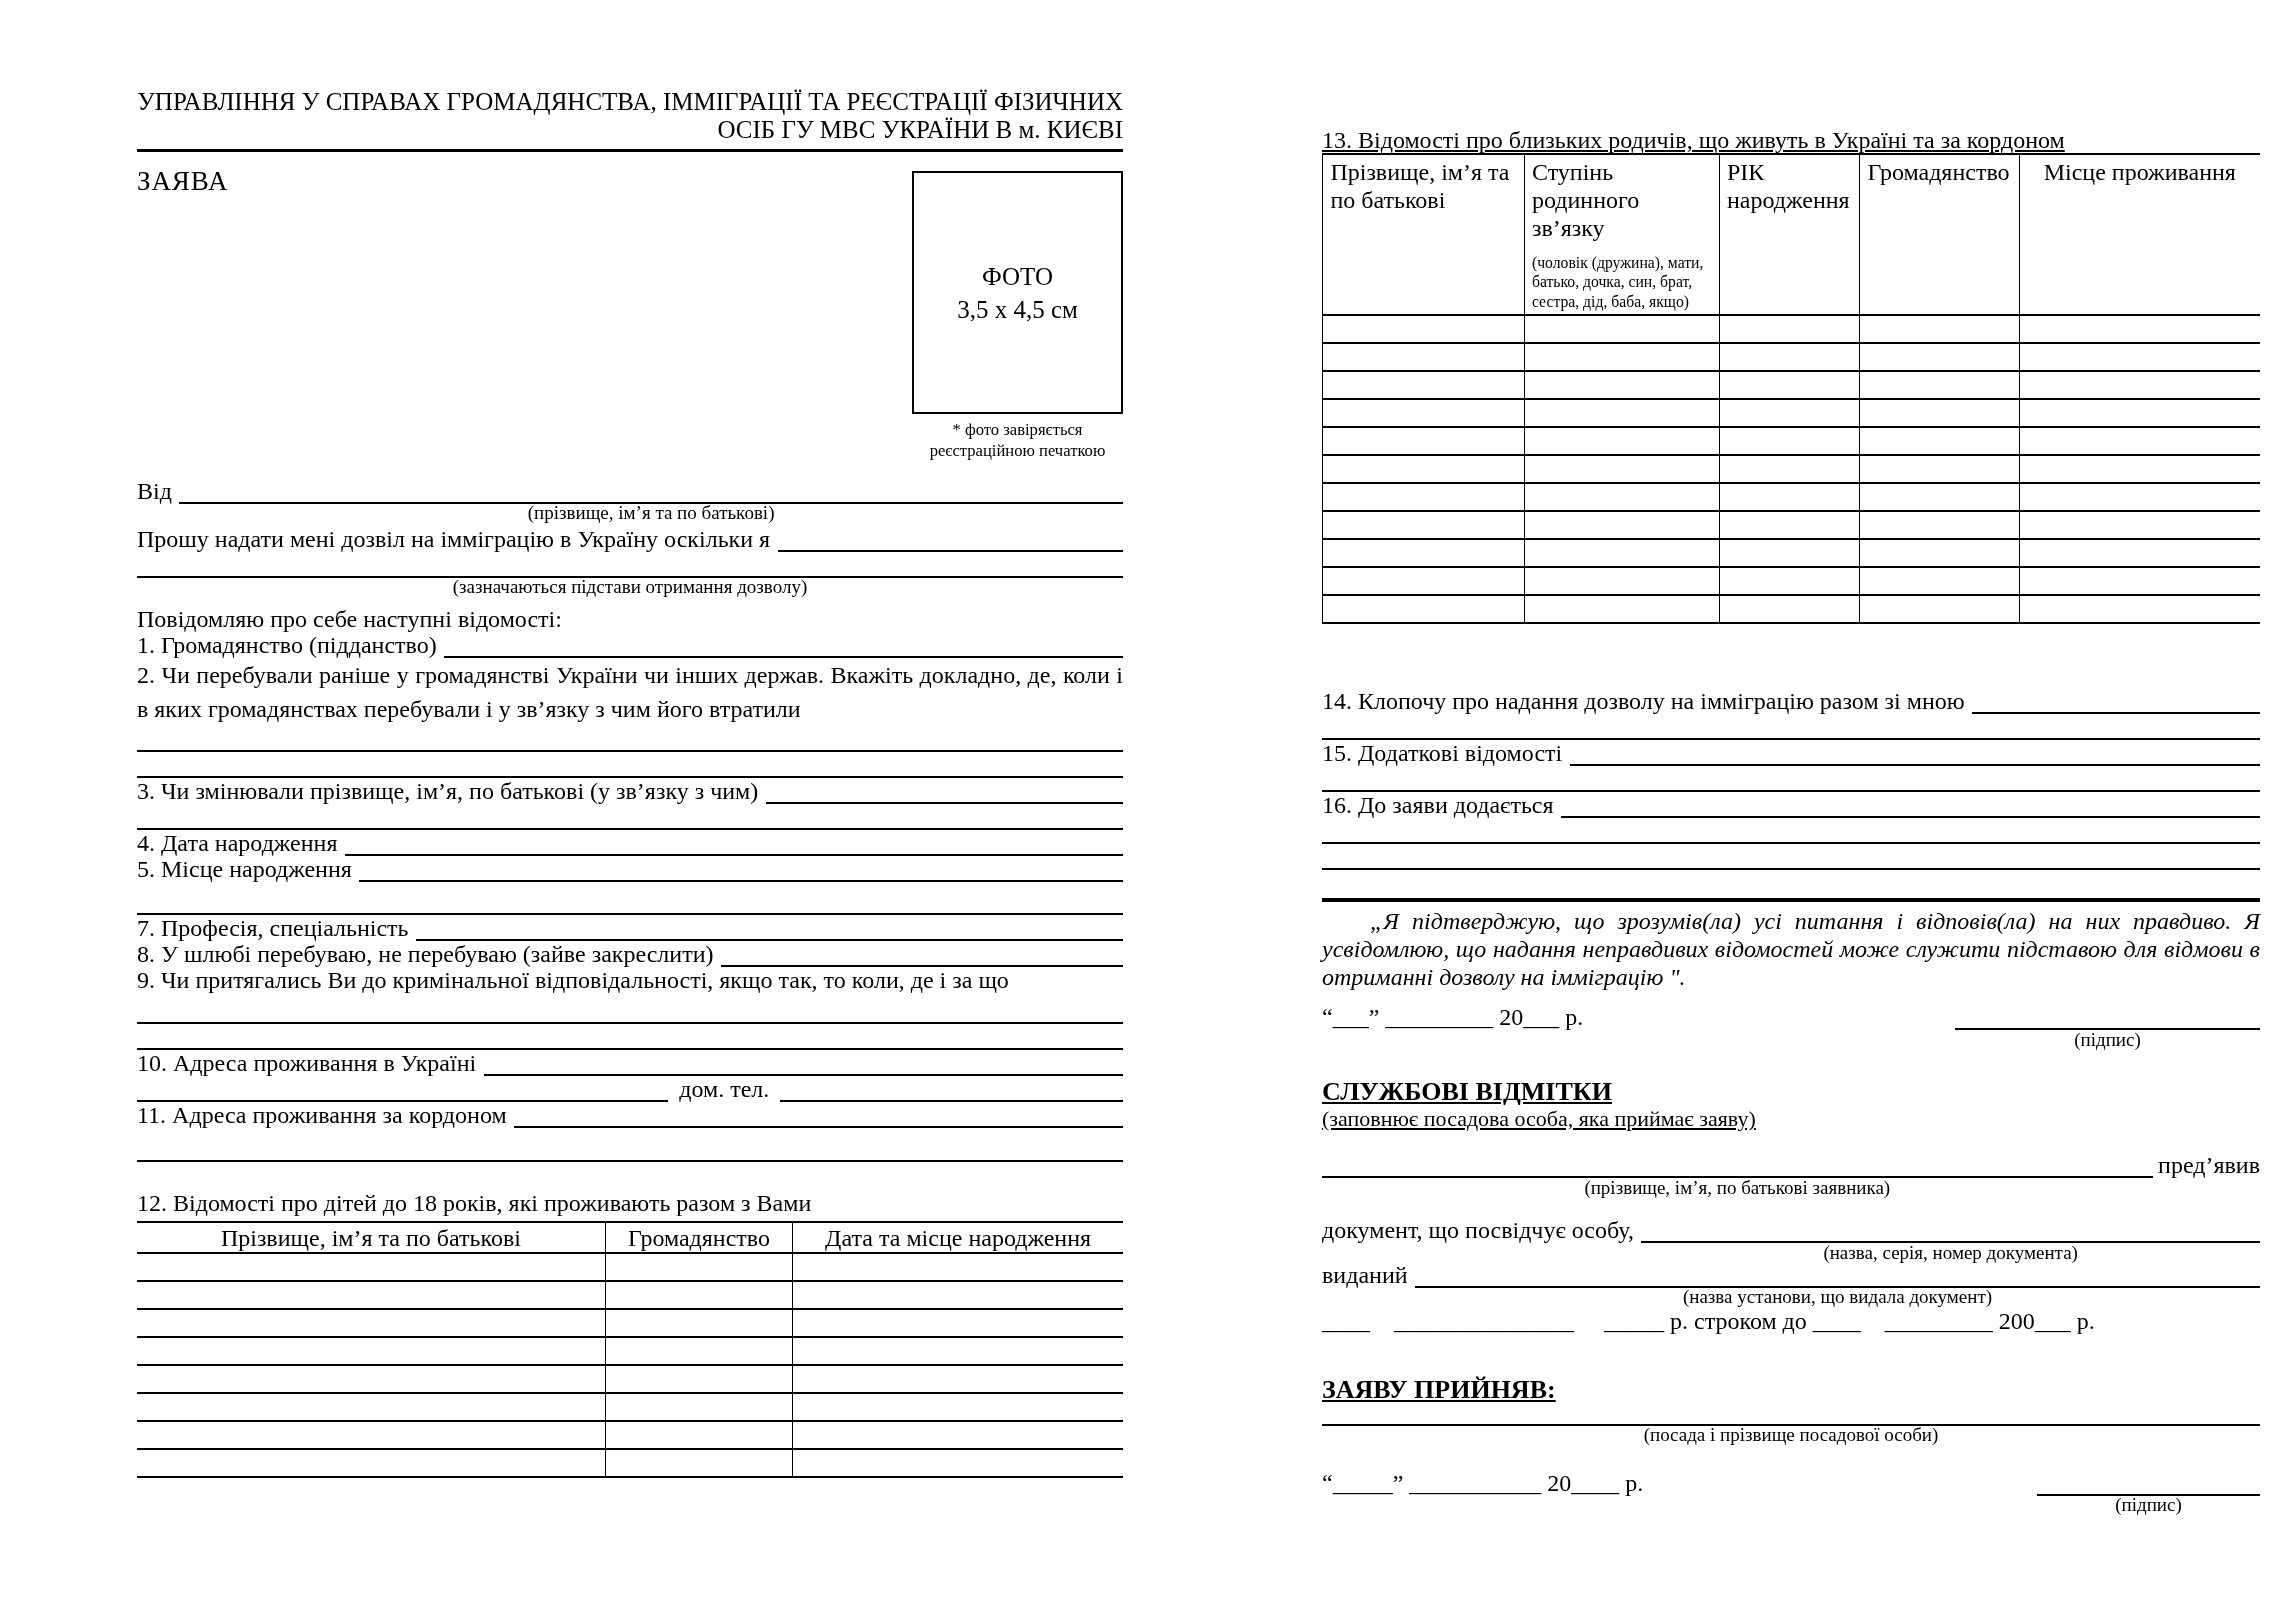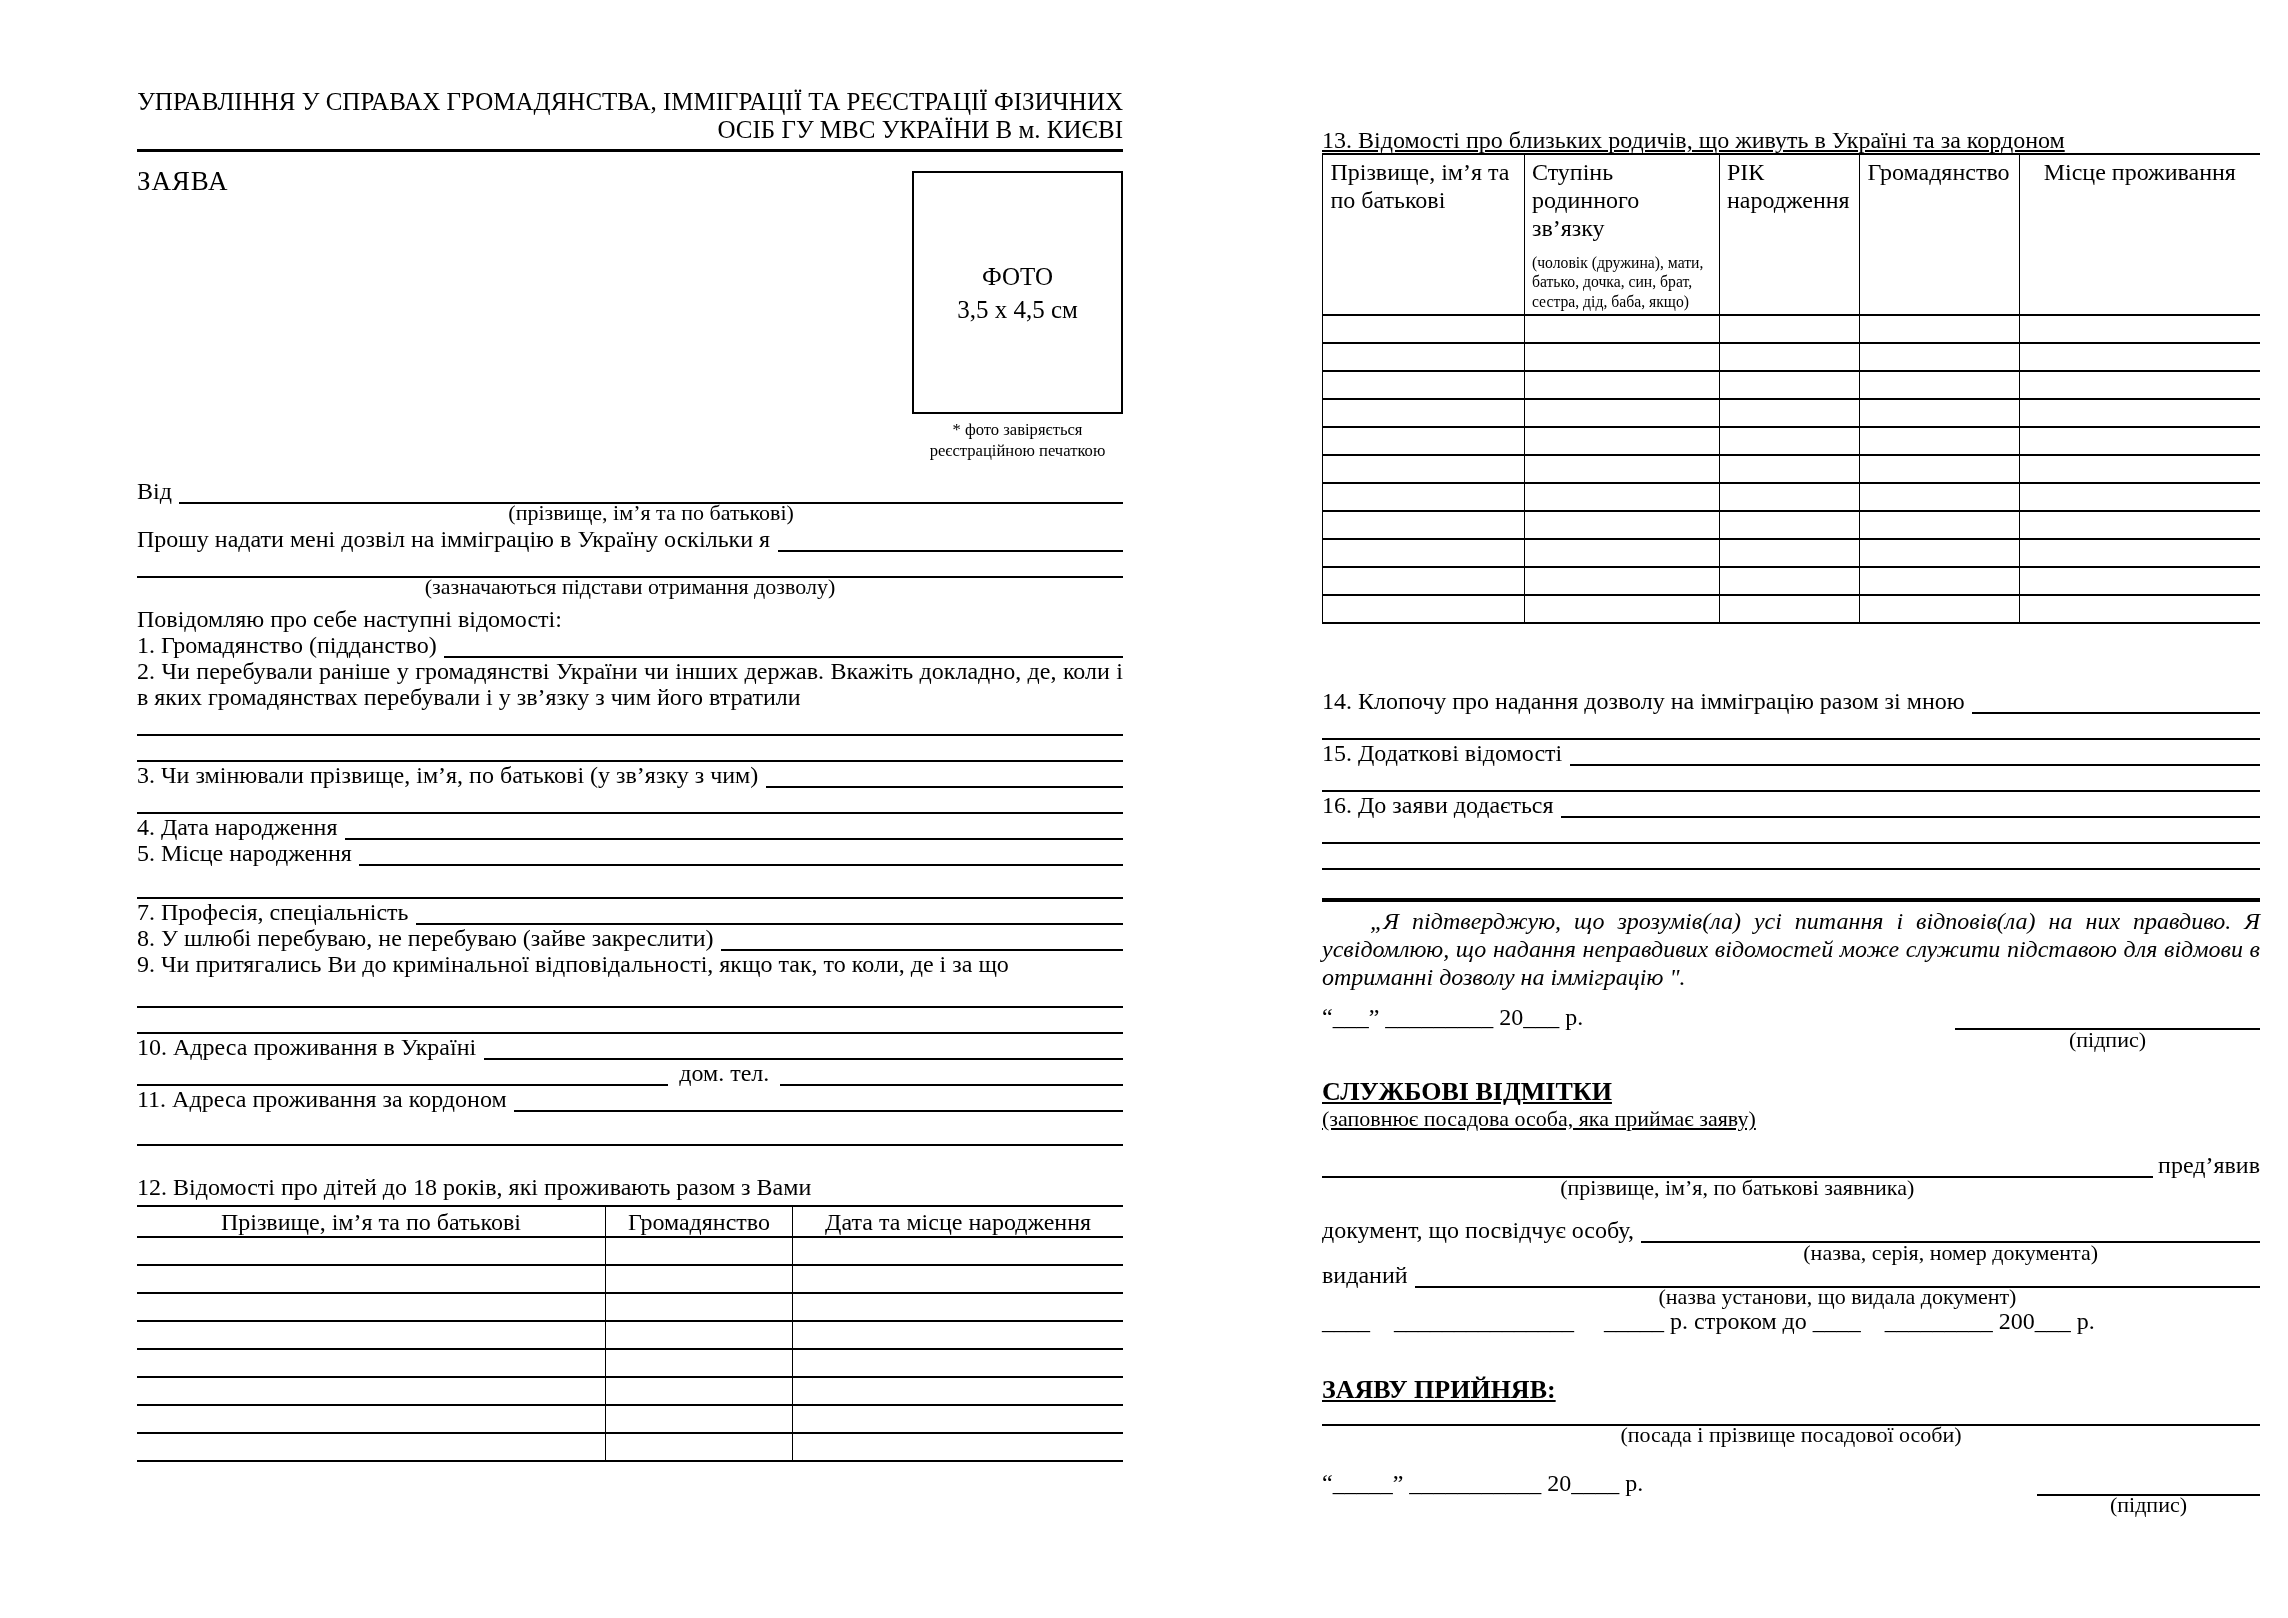--- a/index.html
+++ b/index.html
@@ -30,24 +30,24 @@
     font-size: 25px; line-height: 33px;
   }
   .photo-note { text-align: center; font-size: 16.6px; line-height: 21px; margin-top: 4.6px; }
 
   .frow { display: flex; align-items: flex-end; height: 26px; position: relative; }
   .frow .lbl { white-space: nowrap; padding-right: 7.4px; line-height: 26px; }
   .fill { flex: 1; border-bottom: 2.8px solid #000; align-self: stretch; position: relative; }
   .blank { height: 26px; border-bottom: 2.8px solid #000; position: relative; }
   .cap {
     position: absolute; top: 100%; left: 0; right: 0;
-    text-align: center; font-size: 22px; line-height: 20px; margin-top: 1.8px; white-space: nowrap;
+    text-align: center; font-size: 19px; line-height: 20px; margin-top: 1.8px; white-space: nowrap;
   }
   .txt { line-height: 26px; }
-  .para { text-align: justify; line-height: 26px; }
+  .para { text-align: justify; line-height: 34px; }
   .center { text-align: left; text-decoration: underline; }
   .bold { font-weight: bold; }
   .pre { white-space: pre; }
 
   table { border-collapse: collapse; width: 100%; table-layout: fixed; }
   th { font-weight: normal; }
   .t12 th, .t12 td, .t13 th, .t13 td {
     border-top: 2.8px solid #000; border-bottom: 2.8px solid #000;
     border-left: 1.8px solid #000; border-right: 1.8px solid #000;
   }

